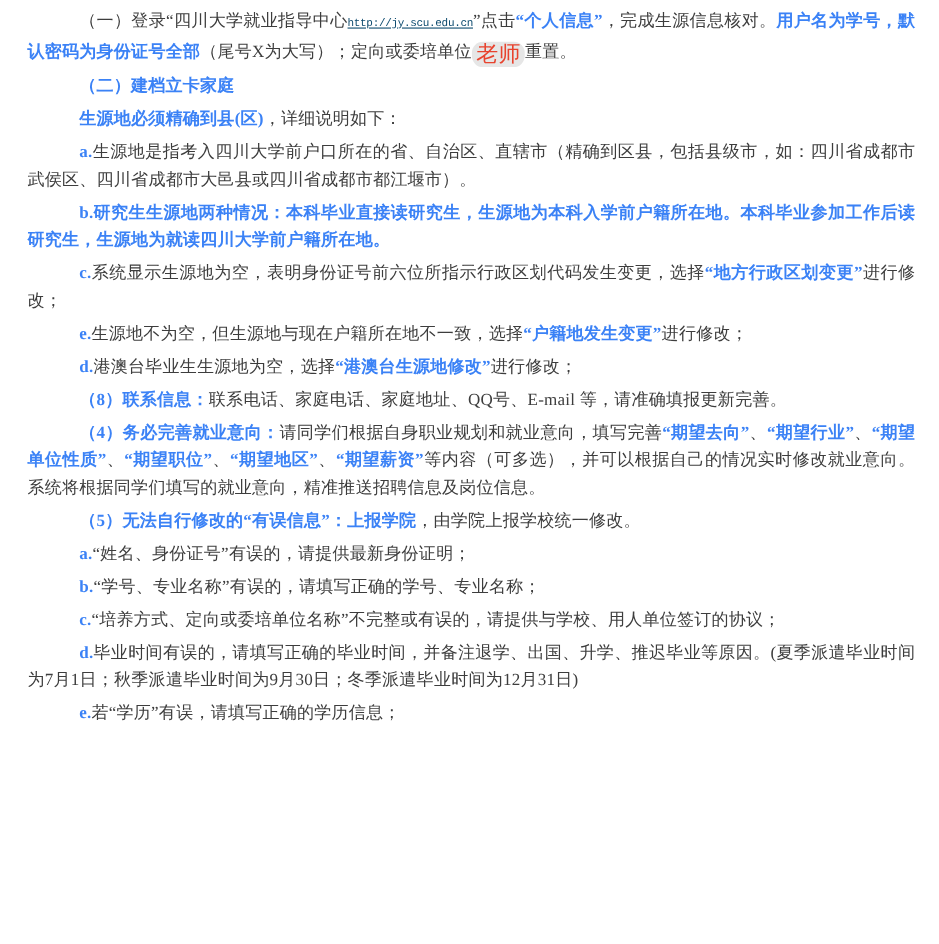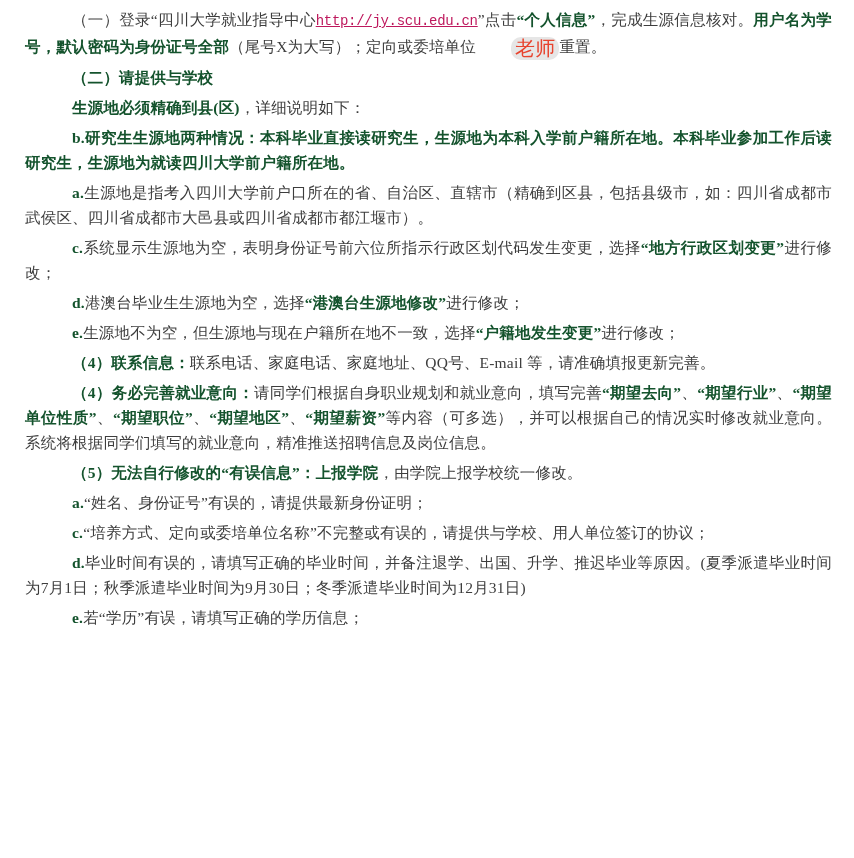--- a/index.html
+++ b/index.html
@@ -19,56 +19,56 @@
   p.para{
     margin:0 0 5px 0;
     font-size:15.5px;
     line-height:25px;
     color:#3d3d3d;
     text-indent:47px;
     text-align:justify;
     letter-spacing:0.2px;
   }
   p.para.allbold{font-weight:bold;color:#2e2e2e;}
-  .b{font-weight:bold;color:#14532d;}
+  .b{font-weight:bold;color:#3b82f6;}
   a.link{
-    color:#be185d;
+    color:#0c4a6e;
     text-decoration:underline;
     font-family:"Liberation Mono","DejaVu Sans Mono",monospace;
-    font-size:14px;
+    font-size:10px;
     letter-spacing:-0.3px;
   }
   .annotation{
     display:inline-block;
     text-indent:0;
     color:#e8432e;
     background:#e6e6e6;
     border-radius:10px;
     padding:1px 4px 2px 4px;
     font-size:20px;
     line-height:20px;
     vertical-align:-3px;
-    margin-left:35px;
   }
 </style>
 </head>
 <body>
 
 <div class="page">
   <div class="doc-body">
       <p class="para"><span>（一）登录“四川大学就业指导中心</span><a class="link" href="#">http://jy.scu.edu.cn</a><span>”点击</span><span class="b">“个人信息”</span><span>，完成生源信息核对。</span><span class="b">用户名为学号，默认密码为身份证号全部</span><span>（尾号X为大写）；定向或委培单位</span><span class="annotation">老师</span><span>重置。</span></p>
-      <p class="para allbold"><span class="b">（二）请提供与学校</span></p>
+      <p class="para allbold"><span class="b">（二）建档立卡家庭</span></p>
       <p class="para"><span class="b">生源地必须精确到县(区)</span><span>，详细说明如下：</span></p>
+      <p class="para"><span class="b">a.</span><span>生源地是指考入四川大学前户口所在的省、自治区、直辖市（精确到区县，包括县级市，如：四川省成都市武侯区、四川省成都市大邑县或四川省成都市都江堰市）。</span></p>
       <p class="para allbold"><span class="b">b.研究生生源地两种情况：本科毕业直接读研究生，生源地为本科入学前户籍所在地。本科毕业参加工作后读研究生，生源地为就读四川大学前户籍所在地。</span></p>
-      <p class="para"><span class="b">a.</span><span>生源地是指考入四川大学前户口所在的省、自治区、直辖市（精确到区县，包括县级市，如：四川省成都市武侯区、四川省成都市大邑县或四川省成都市都江堰市）。</span></p>
       <p class="para"><span class="b">c.</span><span>系统显示生源地为空，表明身份证号前六位所指示行政区划代码发生变更，选择</span><span class="b">“地方行政区划变更”</span><span>进行修改；</span></p>
+      <p class="para"><span class="b">e.</span><span>生源地不为空，但生源地与现在户籍所在地不一致，选择</span><span class="b">“户籍地发生变更”</span><span>进行修改；</span></p>
       <p class="para"><span class="b">d.</span><span>港澳台毕业生生源地为空，选择</span><span class="b">“港澳台生源地修改”</span><span>进行修改；</span></p>
-      <p class="para"><span class="b">e.</span><span>生源地不为空，但生源地与现在户籍所在地不一致，选择</span><span class="b">“户籍地发生变更”</span><span>进行修改；</span></p>
-      <p class="para"><span class="b">（4）联系信息：</span><span>联系电话、家庭电话、家庭地址、QQ号、E-mail 等，请准确填报更新完善。</span></p>
+      <p class="para"><span class="b">（8）联系信息：</span><span>联系电话、家庭电话、家庭地址、QQ号、E-mail 等，请准确填报更新完善。</span></p>
       <p class="para"><span class="b">（4）务必完善就业意向：</span><span>请同学们根据自身职业规划和就业意向，填写完善</span><span class="b">“期望去向”</span><span>、</span><span class="b">“期望行业”</span><span>、</span><span class="b">“期望单位性质”</span><span>、</span><span class="b">“期望职位”</span><span>、</span><span class="b">“期望地区”</span><span>、</span><span class="b">“期望薪资”</span><span>等内容（可多选），并可以根据自己的情况实时修改就业意向。系统将根据同学们填写的就业意向，精准推送招聘信息及岗位信息。</span></p>
       <p class="para"><span class="b">（5）无法自行修改的“有误信息”：上报学院</span><span>，由学院上报学校统一修改。</span></p>
       <p class="para"><span class="b">a.</span><span>“姓名、身份证号”有误的，请提供最新身份证明；</span></p>
+      <p class="para"><span class="b">b.</span><span>“学号、专业名称”有误的，请填写正确的学号、专业名称；</span></p>
       <p class="para"><span class="b">c.</span><span>“培养方式、定向或委培单位名称”不完整或有误的，请提供与学校、用人单位签订的协议；</span></p>
       <p class="para"><span class="b">d.</span><span>毕业时间有误的，请填写正确的毕业时间，并备注退学、出国、升学、推迟毕业等原因。(夏季派遣毕业时间为7月1日；秋季派遣毕业时间为9月30日；冬季派遣毕业时间为12月31日)</span></p>
       <p class="para"><span class="b">e.</span><span>若“学历”有误，请填写正确的学历信息；</span></p>
       <p class="para"></p>
     </div>
 </div>
 
 </body></html>

